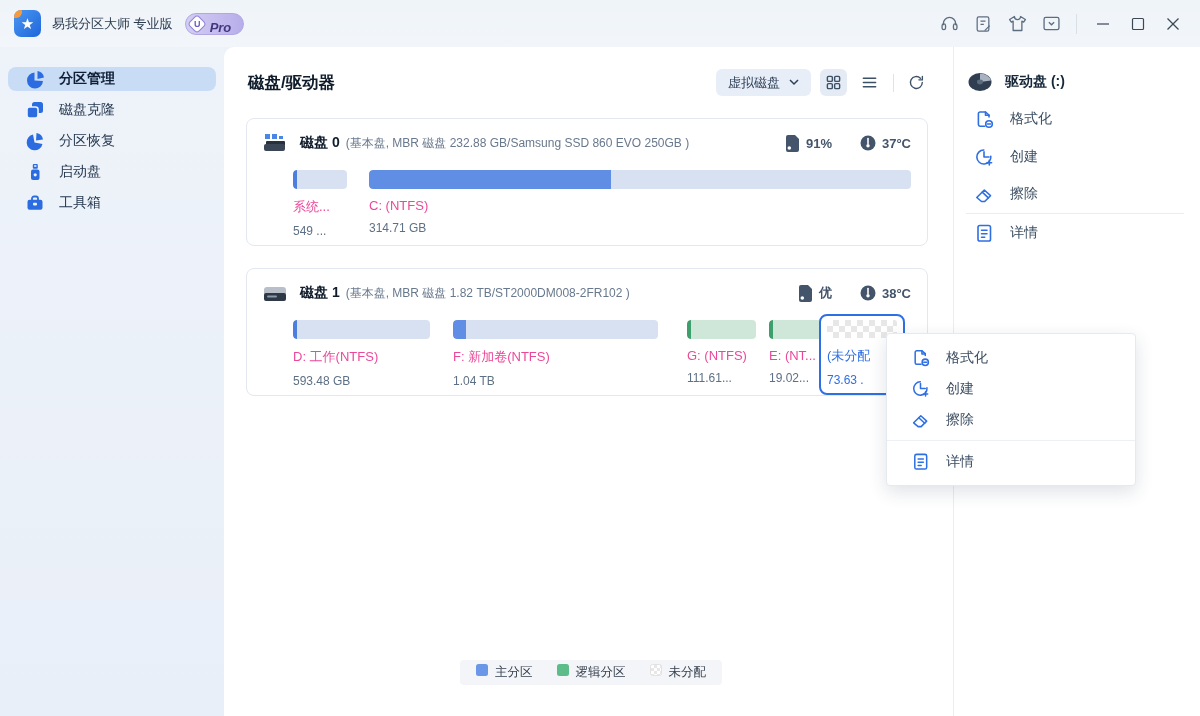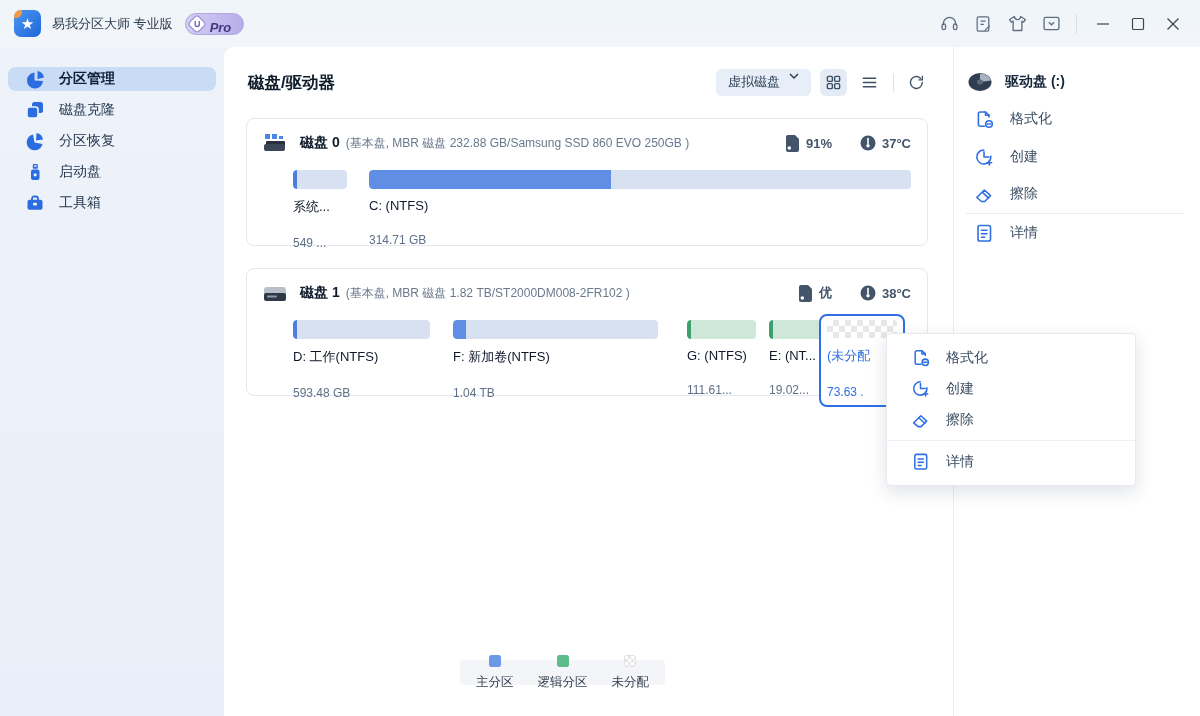--- a/index.html
+++ b/index.html
@@ -62,21 +62,21 @@
 
   
   .main {
     position:absolute; top:47px; left:224px; right:0; bottom:0;
     background:#fff; border-top-left-radius:10px;
   }
   .main-title { position:absolute; left:24px; top:25px; font-size:16.5px; font-weight:bold; color:#0f1c2b;text-align:right; }
   .toolbar { position:absolute; top:22px; left:492px; display:flex; align-items:center; }
   .vdisk-btn {
     height:27px; background:#e8eef8; border-radius:6px; padding:4px 12px;
-    display:flex; align-items:flex-start; gap:9px; font-size:13px; color:#2e4057; cursor:default;
+    display:flex; align-items:center; gap:9px; font-size:13px; color:#2e4057; cursor:default;
   }
   .icon-btn { width:27px; height:27px; border-radius:6px; display:flex; align-items:center; justify-content:center; margin-left:9px; }
   .icon-btn.active { background:#e4ebf5; }
   .tool-sep { width:1px; height:18px; background:#dde3ea; margin-left:10px; }
 
   
   .disk-card {
     position:absolute; left:22px; width:682px; height:128px;
     border:1px solid #e3e8f0; border-radius:8px; background:#fff;
   }
@@ -96,36 +96,36 @@
   .part-fill.blue  { background:#5f8ee4; }
   .part-fill.bluedark { background:#4c7fdd; }
   .part-fill.green { background:#3da06c; }
   .checker {
     background-color:#fff;
     background-image:
       linear-gradient(45deg,#e7e7e7 25%,transparent 25%,transparent 75%,#e7e7e7 75%),
       linear-gradient(45deg,#e7e7e7 25%,transparent 25%,transparent 75%,#e7e7e7 75%);
     background-size:12px 12px; background-position:0 0,6px 6px;
   }
-  .part-label { margin-top:9px; font-size:13px; color:#0f172a; white-space:nowrap; overflow:hidden; }
-  .part-size  { margin-top:20px; font-size:12px; color:#5d7085; white-space:nowrap; overflow:hidden; }
+  .part-label { margin-top:9px; font-size:13px; color:#ec4899; white-space:nowrap; overflow:hidden; }
+  .part-size  { margin-top:8px; font-size:12px; color:#5d7085; white-space:nowrap; overflow:hidden; }
   .part.selected {
     top:45px; border:2px solid #2f6fe4; border-radius:8px; padding:4px 6px 6px 6px;
     background:#fff; z-index:5;
   }
   .part.selected .part-label, .part.selected .part-size { color:#2f6fe4; }
   .part.selected .part-bar { border-radius:3px; }
 
   
   .legend {
     position:absolute; left:236px; top:613px; height:25px;
     background:#f3f5f8; border-radius:4px; display:flex; align-items:center;
     padding:0 16px; gap:24px;
   }
-  .legend-item { display:flex; align-items:center; gap:7px; font-size:12.5px; color:#333f4d;flex-direction:column; }
+  .legend-item { display:flex; gap:7px; font-size:12.5px; color:#333f4d; }
   .swatch { width:12px; height:12px; border-radius:2.5px; }
   .swatch.blue { background:#6b97e8; }
   .swatch.green { background:#5cbd8a; }
   .swatch.checker { background-size:6px 6px; background-position:0 0,3px 3px; border:1px solid #e2e2e2; }
 
   
   .action-panel { position:absolute; top:0; left:729px; right:0; bottom:0; border-left:1px solid #e9edf2; }
   .drive-head { position:absolute; top:25px; left:13px; display:flex; align-items:center; gap:12px; font-size:14px; font-weight:bold; color:#17283a; }
   .action-item { position:absolute; left:20px; display:flex; align-items:center; gap:16px; font-size:14px; color:#3c4e62; cursor:default; }
   .panel-sep { position:absolute; left:12px; right:16px; height:1px; background:#e9edf2; }

